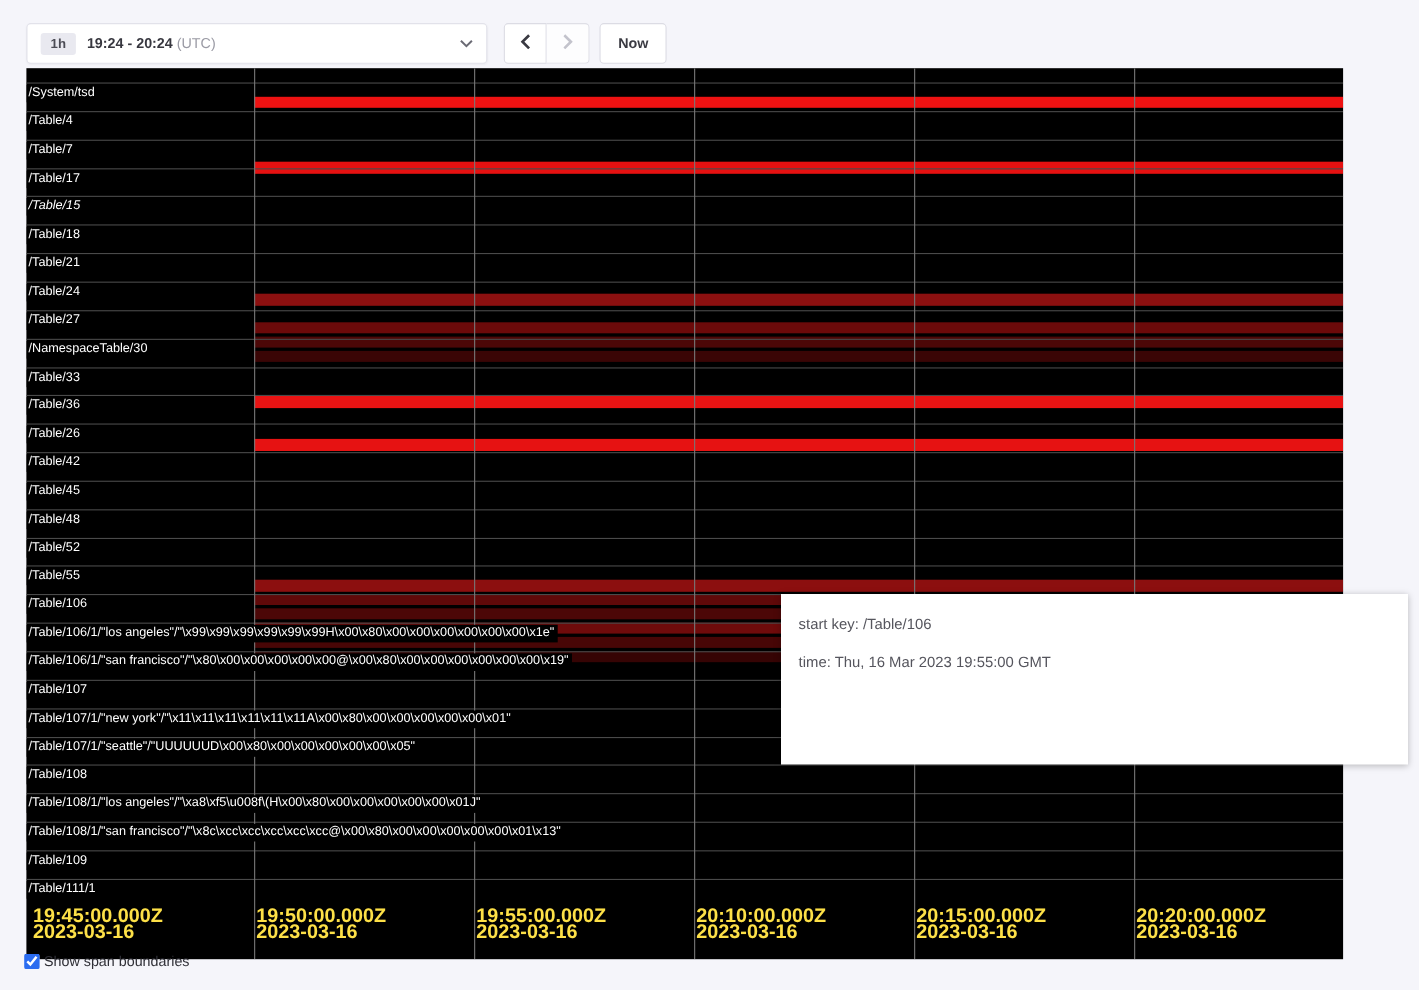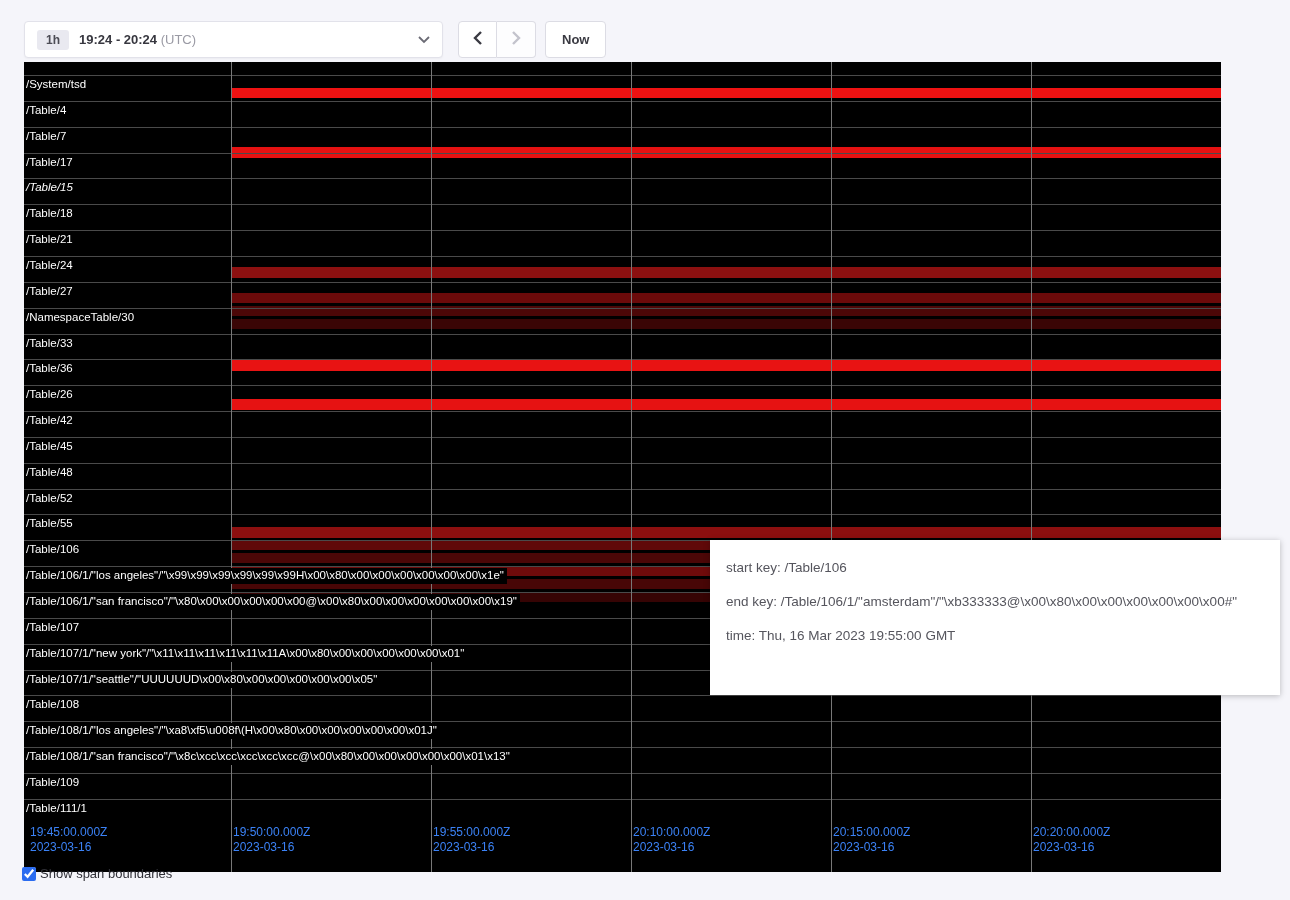--- a/index.html
+++ b/index.html
@@ -47,21 +47,21 @@
     background:#000; overflow:hidden;
   }
   .kv-band  { position:absolute; z-index:1; }
   .kv-hline { position:absolute; left:0; width:100%; height:1px; background:#4a4a4a; z-index:2; }
   .kv-vline { position:absolute; top:0; width:1px; height:100%; background:#787878; z-index:3; }
   .kv-row-label {
     position:absolute; left:0; z-index:4; color:#fff; font-size:11.5px;
     background:#000; padding:1px 3px 2px 2px; white-space:nowrap; line-height:13px;
   }
   .kv-axis {
-    position:absolute; z-index:4; color:#3b82f6; font-size:12px; font-weight:400; line-height:15px;
+    position:absolute; z-index:4; color:#fde047; font-size:18px; font-weight:700; line-height:15px;
     white-space:nowrap;
   }
 
   
   .tooltip {
     position:absolute; left:710px; top:540px; width:570px; height:155px;
     background:#fff; z-index:10; box-shadow:0 1px 6px rgba(0,0,0,0.25);
     padding:10px 0; overflow:hidden;
   }
   .tooltip p {
@@ -207,20 +207,19 @@
       <div>2023-03-16</div>
     </div>
     <div class="kv-axis" style="left: 1009px; top: 763px;">
       <div>20:20:00.000Z</div>
       <div>2023-03-16</div>
     </div>
   </div>
 
 <div class="tooltip">
   <p>start key: /Table/106</p>
-  <p>end key: /Table/106/1/"amsterdam"/"\xb333333@\x00\x80\x00\x00\x00\x00\x00\x00#"</p>
   <p>time: Thu, 16 Mar 2023 19:55:00 GMT</p>
 </div>
 
 <label class="footer-check">
   <input type="checkbox" checked="" style="">
   <span>Show span boundaries</span>
 </label>
 
 </body></html>

